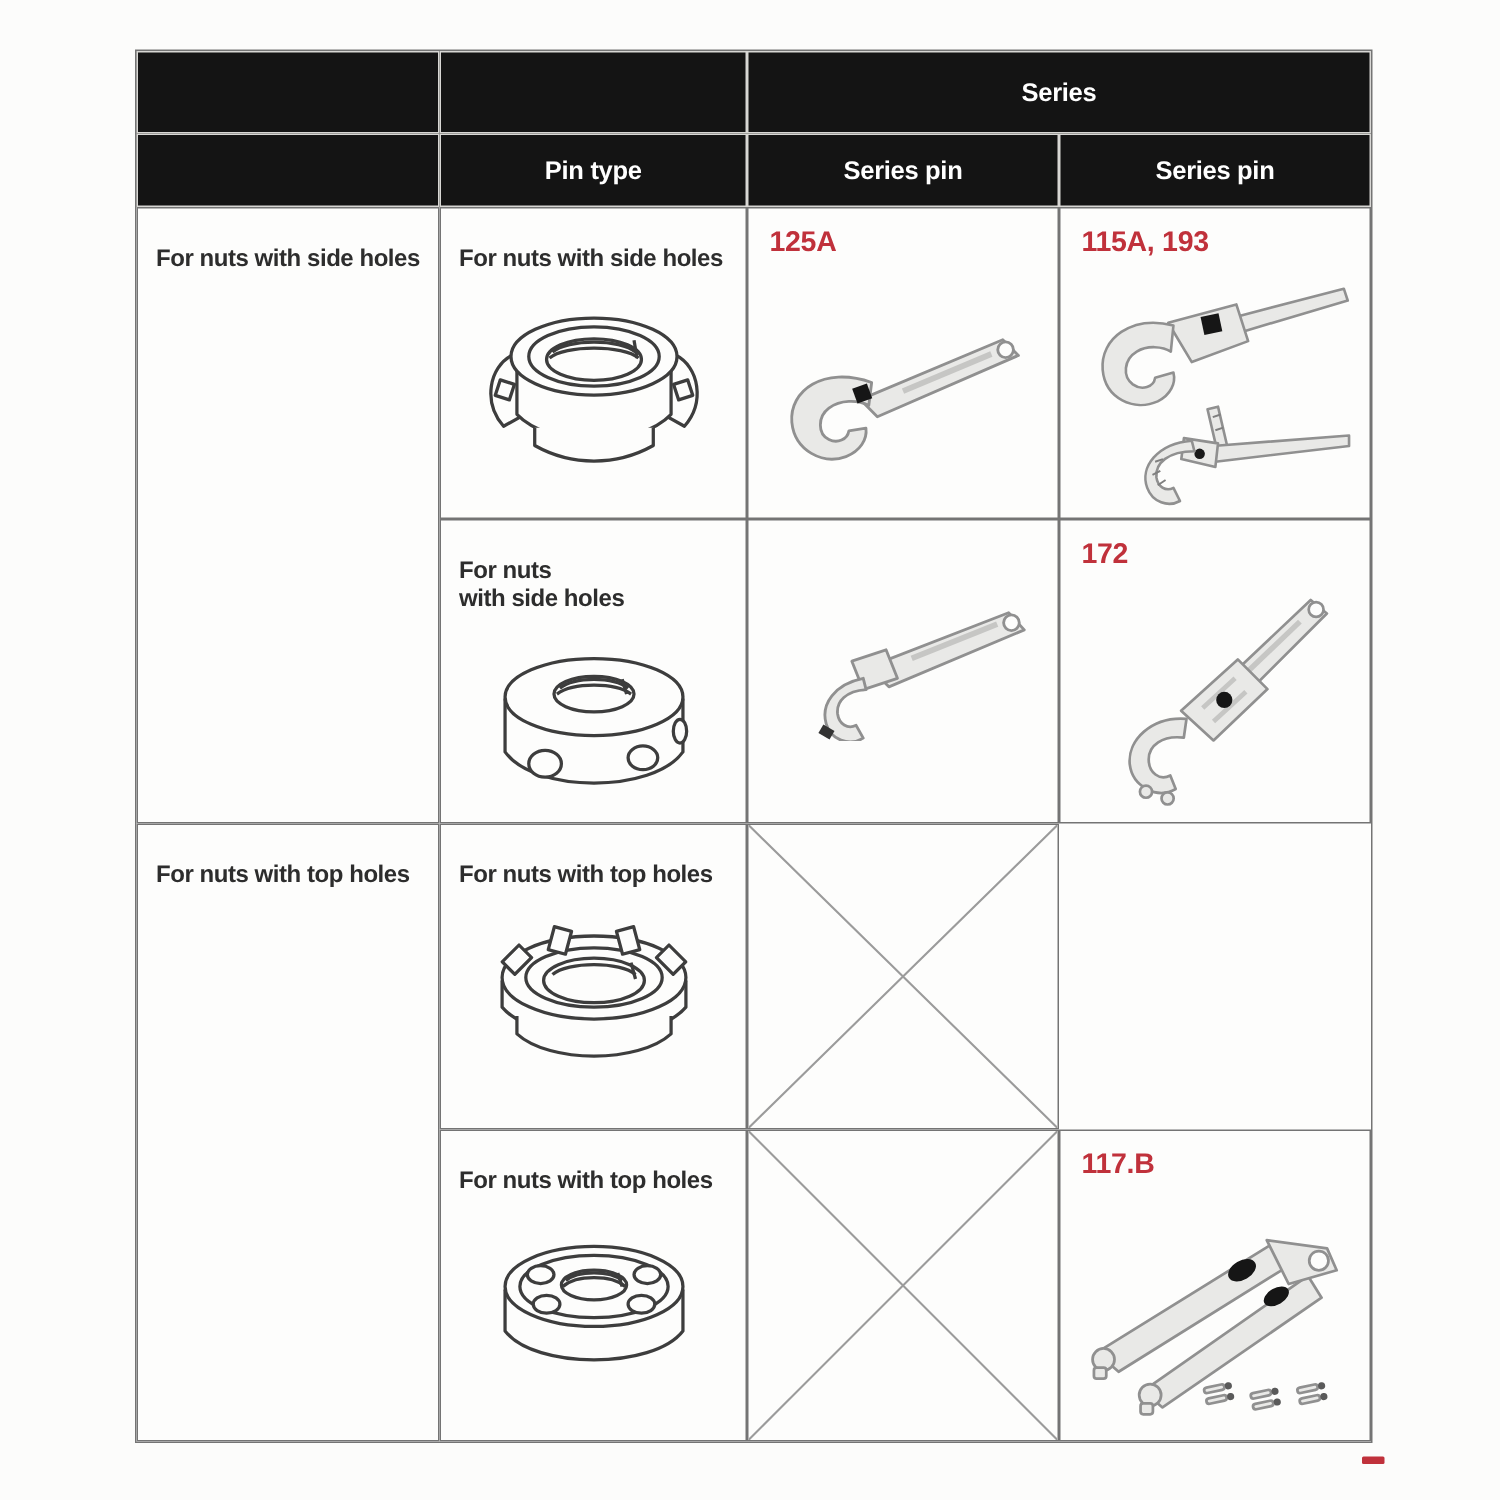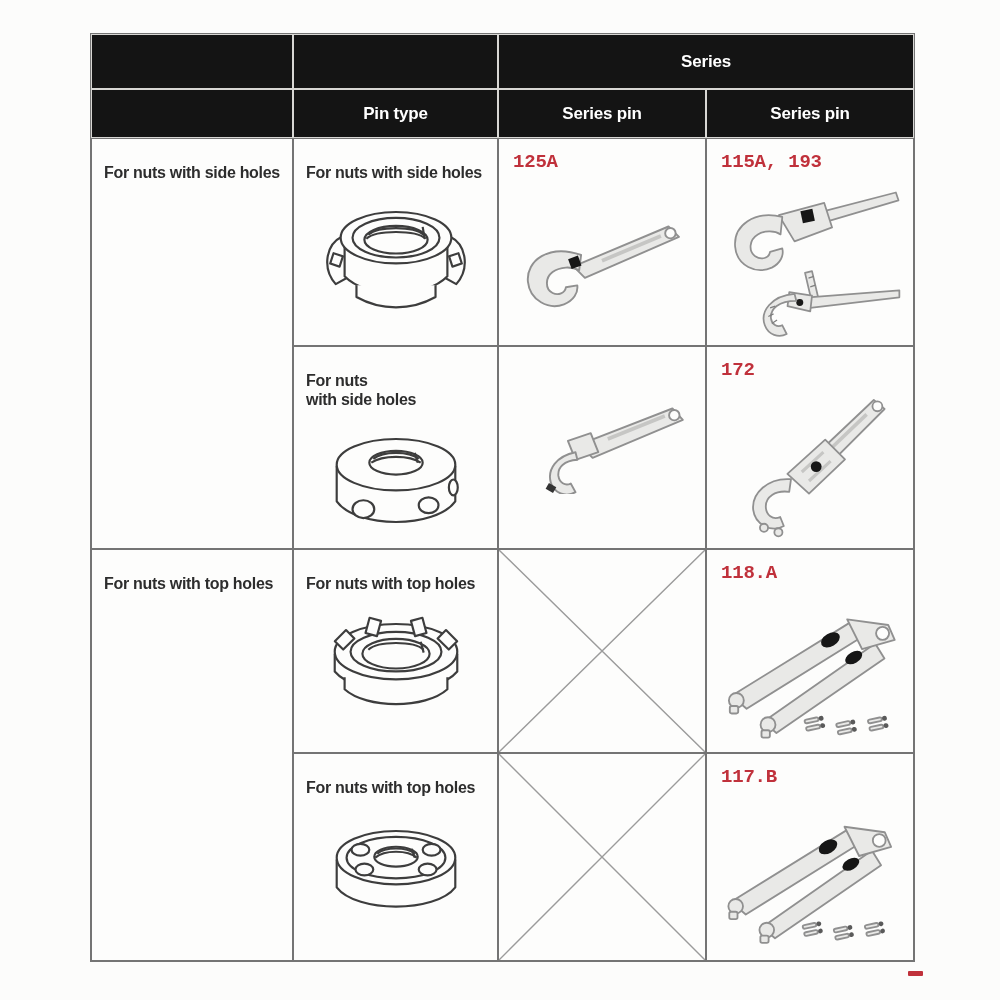--- a/index.html
+++ b/index.html
@@ -40,21 +40,21 @@
     color:#2d2d2d;
   }
   .code{
     font-weight:700;font-size:19px;letter-spacing:-0.2px;
     padding:12px 6px 0 14px;
     color:#c0313b;
   }
   .cell .art{display:block;}
   .pin-cell{display:flex;flex-direction:column;}
   .pin-cell .art{margin:10px auto 0 auto;flex:0 0 auto;}
-  .prod-cell{display:flex;flex-direction:column;font-family:Liberation Mono, monospace;}
+  .prod-cell{display:flex;flex-direction:column;}
   .xcell{padding:0;}
   .xfill{position:absolute;left:0;top:0;width:100%;height:100%;}
   .dash-marker{
     position:absolute;left:908px;top:971px;width:15px;height:5px;
     background:#c0313b;border-radius:1px;
   }
   svg{shape-rendering:geometricPrecision;}
 </style>
 </head>
 <body>
@@ -238,26 +238,20 @@
       </g>
     </svg>
   </div>
 
   <div class="cell xcell" style="grid-area:5/3/6/4">
     <svg class="xfill" preserveAspectRatio="none" viewBox="0 0 100 100">
       <path d="M0 0 L100 100 M100 0 L0 100" stroke="#9b9b9b" stroke-width="1.4" vector-effect="non-scaling-stroke" fill="none"></path>
     </svg>
   </div>
 
-  <div class="cell prod-cell" style="grid-area:5/4/6/5">
-    <div class="code">118.A</div>
-    <svg class="art" style="margin:0 6px 0 auto" viewBox="0 0 210 175" width="196" height="163">
-      <use href="#spanner-shape"></use>
-    </svg>
-  </div>
 
   <div class="cell pin-cell" style="grid-area:6/2/7/3">
     <div class="label">For nuts with top holes</div>
     <svg class="art" viewBox="0 0 170 125" width="168" height="124">
       <g stroke="#3d3d3d" stroke-width="2.2" stroke-linejoin="round" fill="#fdfdfc">
         <path d="M25 52 L25 80 C 45 106 125 106 145 80 L145 52"></path>
         <ellipse cx="85" cy="50" rx="60" ry="27"></ellipse>
         <ellipse cx="85" cy="50" rx="50" ry="21"></ellipse>
         <ellipse cx="85" cy="49" rx="22" ry="10"></ellipse>
         <path d="M66 46 C 74 39 96 39 104 46" fill="none"></path>

